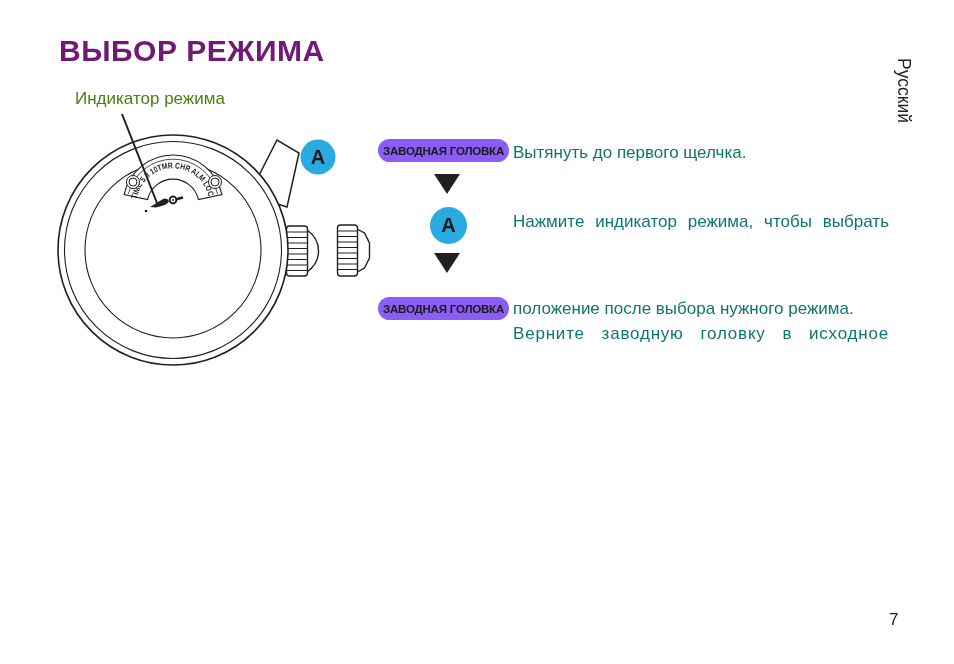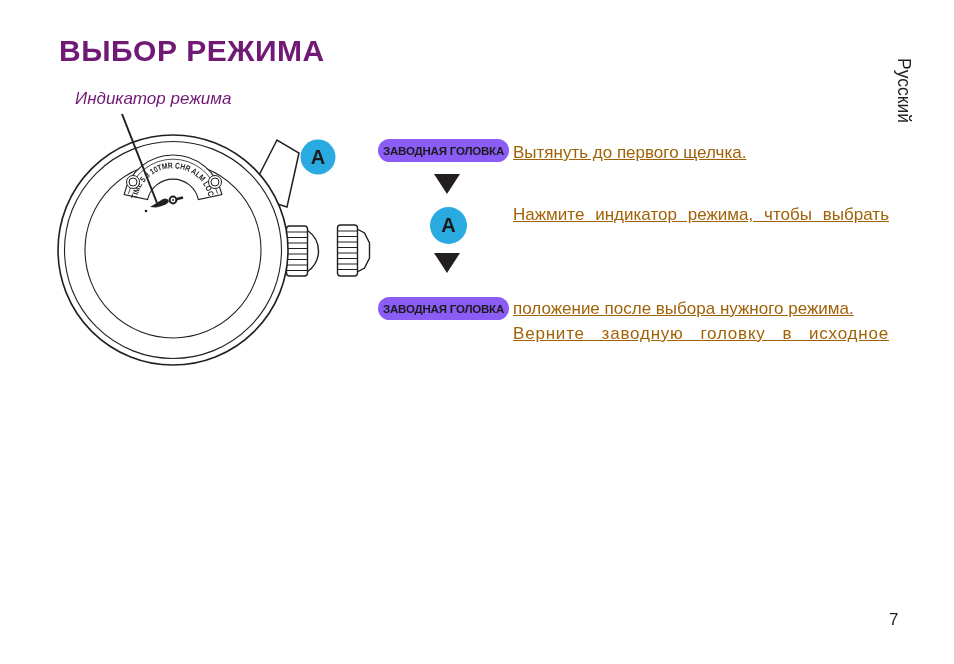--- a/index.html
+++ b/index.html
@@ -6,34 +6,34 @@
   body{
     width:954px;height:664px;position:relative;background:#ffffff;
     font-family:"Liberation Sans", sans-serif;color:#231f20;overflow:hidden;
   }
   .abs{position:absolute;}
   .title{
     left:59px;top:34px;font-size:30px;font-weight:bold;letter-spacing:0.5px;
     color:#701a75;
   }
   .callout{
-    left:75px;top:89px;font-size:17px;font-style:italic;color:#701a75;
+    left:75px;top:89px;font-size:17px;color:#4d7c0f;
   }
   .watch-svg{left:40px;top:110px;}
   .badge{
     width:131px;height:23px;background:#8b5cf6;border-radius:12px;
     display:flex;align-items:center;justify-content:center;
     color:#1a1a1a;font-weight:bold;font-size:11.5px;letter-spacing:-0.2px;
     white-space:nowrap;
   }
   .badge-1{left:378px;top:139px;}
   .badge-2{left:378px;top:297px;}
-  .step-text{font-size:17px;line-height:25px;color:#a16207;white-space:nowrap;text-decoration:underline;}
+  .step-text{font-size:17px;line-height:25px;color:#0f766e;white-space:nowrap;}
   .step-1{left:513px;top:140px;}
-  .step-2{left:513px;top:202px;width:376px;white-space:normal;}
+  .step-2{left:513px;top:209px;width:376px;white-space:normal;}
   .step-3{left:513px;top:296px;width:376px;white-space:normal;}
   .line{display:block;}
   .just{text-align:justify;text-align-last:justify;}
   .spread{letter-spacing:0.8px;}
   .tri{
     width:0;height:0;border-left:13px solid transparent;border-right:13px solid transparent;
     border-top:20px solid #231f20;
   }
   .tri-1{left:434px;top:174px;}
   .tri-2{left:434px;top:253px;}

